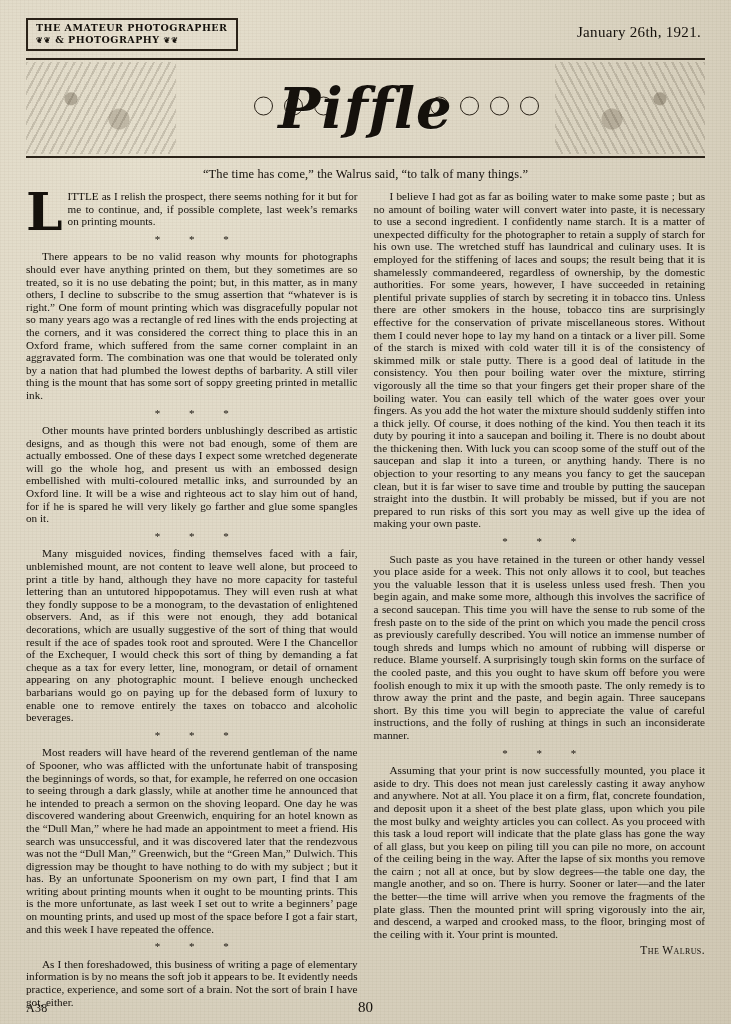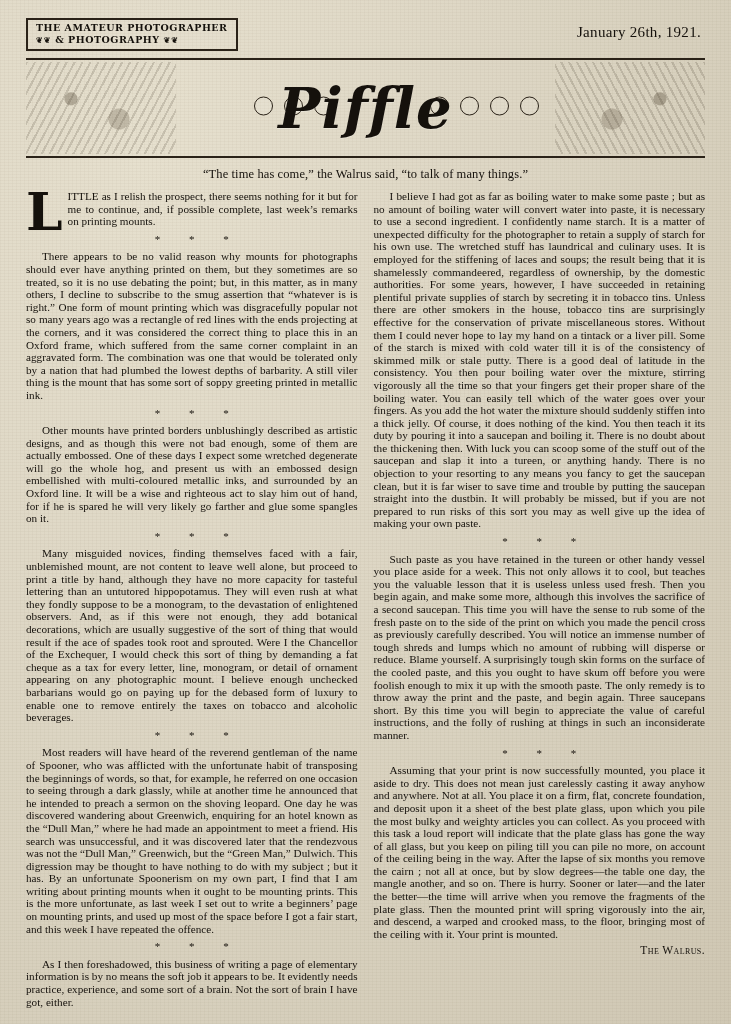--- a/index.html
+++ b/index.html
@@ -207,13 +207,18 @@
     <div class="col">
       <p>I believe I had got as far as boiling water to make some paste ; but as no amount of boiling water will convert water into paste, it is necessary to use a second ingredient. I confidently name starch. It is a matter of unexpected difficulty for the photographer to retain a supply of starch for his own use. The wretched stuff has laundrical and culinary uses. It is employed for the stiffening of laces and soups; the result being that it is shamelessly commandeered, regardless of ownership, by the domestic authorities. For some years, however, I have succeeded in retaining plentiful private supplies of starch by secreting it in tobacco tins. Unless there are other smokers in the house, tobacco tins are surprisingly effective for the conservation of private miscellaneous stores. Without them I could never hope to lay my hand on a tintack or a liver pill. Some of the starch is mixed with cold water till it is of the consistency of skimmed milk or stale putty. There is a good deal of latitude in the consistency. You then pour boiling water over the mixture, stirring vigorously all the time so that your fingers get their proper share of the boiling water. You can easily tell which of the water goes over your fingers. As you add the hot water the mixture should suddenly stiffen into a thick jelly. Of course, it does nothing of the kind. You then teach it its duty by pouring it into a saucepan and boiling it. There is no doubt about the thickening then. With luck you can scoop some of the stuff out of the saucepan and slap it into a tureen, or anything handy. There is no objection to your resorting to any means you fancy to get the saucepan clean, but it is far wiser to save time and trouble by putting the saucepan straight into the dustbin. It will probably be missed, but if you are not prepared to run risks of this sort you may as well give up the idea of making your own paste.</p>
       <div class="stars">* * *</div>
       <p>Such paste as you have retained in the tureen or other handy vessel you place aside for a week. This not only allows it to cool, but teaches you the valuable lesson that it is useless unless used fresh. Then you begin again, and make some more, although this involves the sacrifice of a second saucepan. This time you will have the sense to rub some of the fresh paste on to the side of the print on which you made the pencil cross as previously carefully described. You will notice an immense number of tough shreds and lumps which no amount of rubbing will disperse or reduce. Blame yourself. A surprisingly tough skin forms on the surface of the cooled paste, and this you ought to have skum off before you were foolish enough to mix it up with the smooth paste. The only remedy is to throw away the print and the paste, and begin again. Three saucepans short. By this time you will begin to appreciate the value of careful instructions, and the folly of rushing at things in such an inconsiderate manner.</p>
       <div class="stars">* * *</div>
       <p>Assuming that your print is now successfully mounted, you place it aside to dry. This does not mean just carelessly casting it away anyhow and anywhere. Not at all. You place it on a firm, flat, concrete foundation, and deposit upon it a sheet of the best plate glass, upon which you pile the most bulky and weighty articles you can collect. As you proceed with this task a loud report will indicate that the plate glass has gone the way of all glass, but you keep on piling till you can pile no more, on account of the ceiling being in the way. After the lapse of six months you remove the cairn ; not all at once, but by slow degrees—the table one day, the mangle another, and so on. There is hurry. Sooner or later—and the later the better—the time will arrive when you remove the fragments of the plate glass. Then the mounted print will spring vigorously into the air, and descend, a warped and crooked mass, to the floor, bringing most of the ceiling with it. Your print is mounted.</p>
       <div class="signature">The Walrus.</div>
     </div>
   </div>
 
+  <div class="footer">
+    <div class="sig-mark">A38</div>
+    <div class="folio">80</div>
+    <div class="spacer"></div>
+  </div>
 </div>
 
 </body></html>

